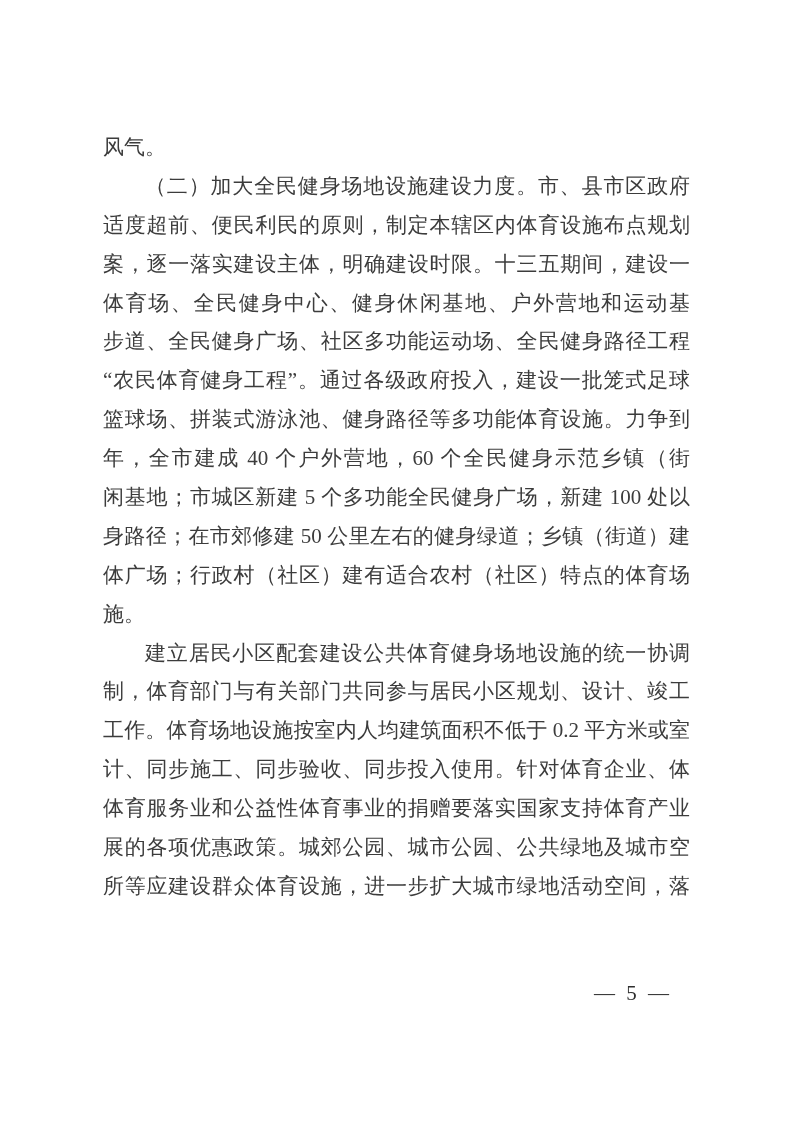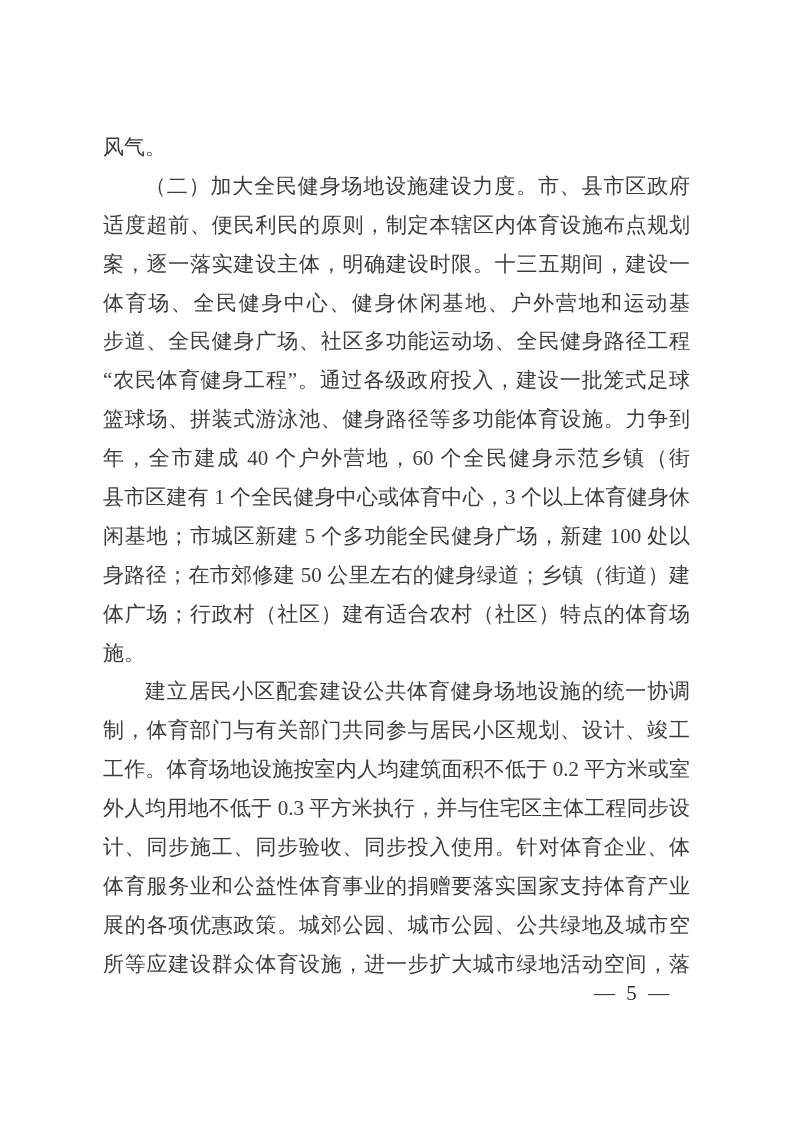--- a/index.html
+++ b/index.html
@@ -66,30 +66,28 @@
     <div class="line para-end">风气。</div>
 
     <div class="line indent">（二）加大全民健身场地设施建设力度。市、县市区政府按照</div>
     <div class="line">适度超前、便民利民的原则，制定本辖区内体育设施布点规划方</div>
     <div class="line">案，逐一落实建设主体，明确建设时限。十三五期间，建设一批公共</div>
     <div class="line">体育场、全民健身中心、健身休闲基地、户外营地和运动基地、健身</div>
     <div class="line">步道、全民健身广场、社区多功能运动场、全民健身路径工程和</div>
     <div class="line">“农民体育健身工程”。通过各级政府投入，建设一批笼式足球场、</div>
     <div class="line">篮球场、拼装式游泳池、健身路径等多功能体育设施。力争到 2020</div>
     <div class="line">年，全市建成 40 个户外营地，60 个全民健身示范乡镇（街道）；每</div>
-    <div class="line">县市区建有 1 个全民健身中心或体育中心，3 个以上体育健身休</div>
     <div class="line">闲基地；市城区新建 5 个多功能全民健身广场，新建 100 处以上健</div>
     <div class="line">身路径；在市郊修建 50 公里左右的健身绿道；乡镇（街道）建有文</div>
     <div class="line">体广场；行政村（社区）建有适合农村（社区）特点的体育场地设</div>
     <div class="line para-end">施。</div>
 
     <div class="line indent">建立居民小区配套建设公共体育健身场地设施的统一协调机</div>
     <div class="line">制，体育部门与有关部门共同参与居民小区规划、设计、竣工验收</div>
     <div class="line">工作。体育场地设施按室内人均建筑面积不低于 0.2 平方米或室</div>
-    <div class="line">外人均用地不低于 0.3 平方米执行，并与住宅区主体工程同步设</div>
     <div class="line">计、同步施工、同步验收、同步投入使用。针对体育企业、体育场馆、</div>
     <div class="line">体育服务业和公益性体育事业的捐赠要落实国家支持体育产业发</div>
     <div class="line">展的各项优惠政策。城郊公园、城市公园、公共绿地及城市空置场</div>
     <div class="line">所等应建设群众体育设施，进一步扩大城市绿地活动空间，落实基</div>
 
   </div>
 
   <div class="page-number">— 5 —</div>
 
 </div>

